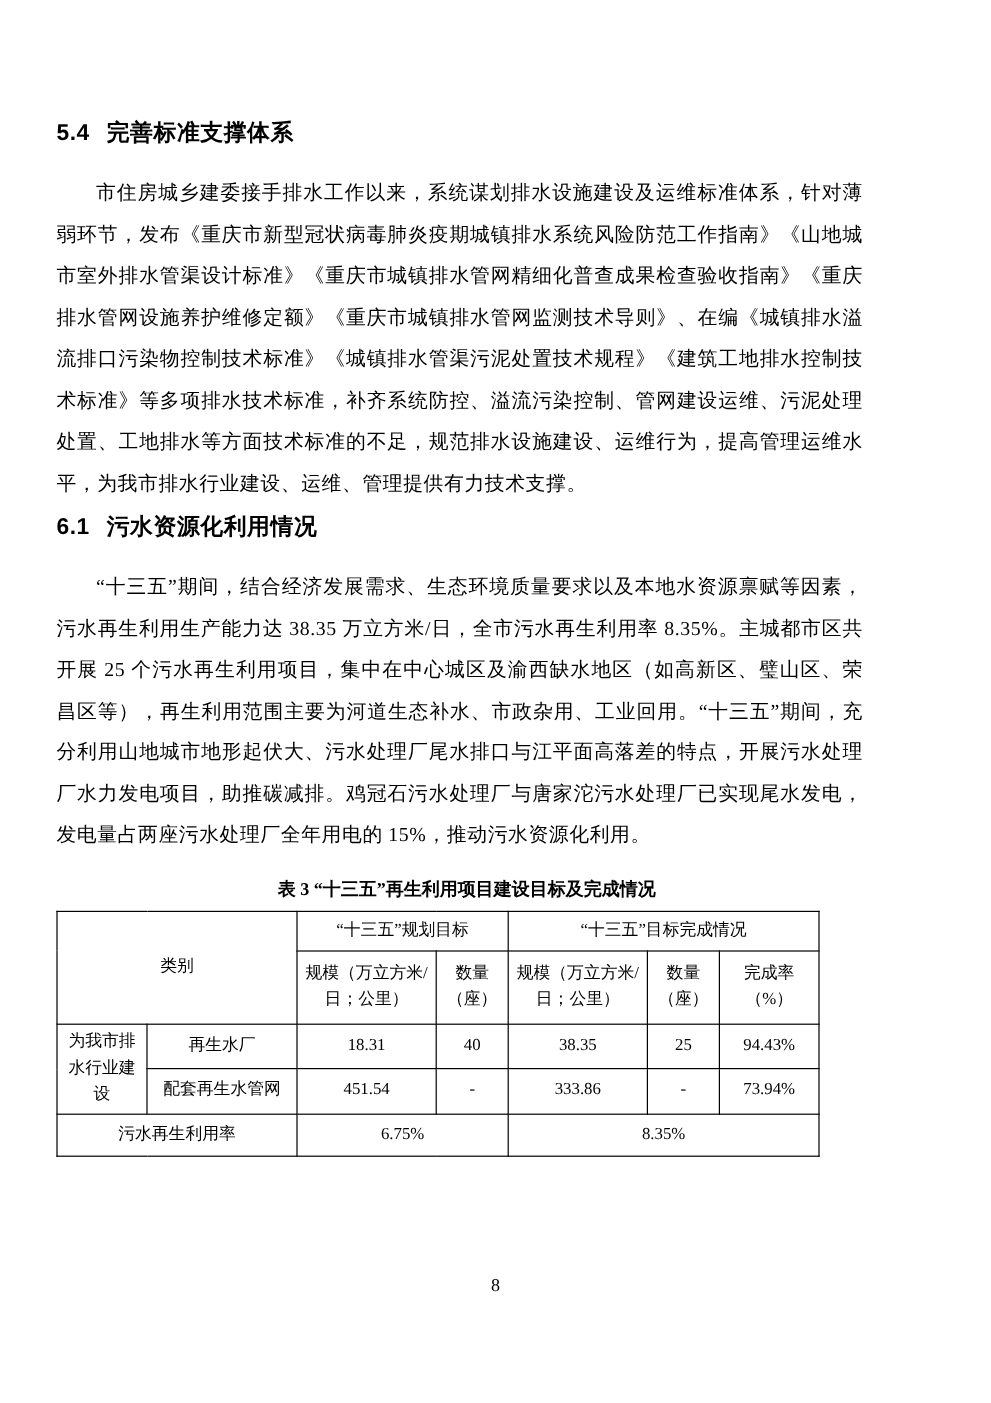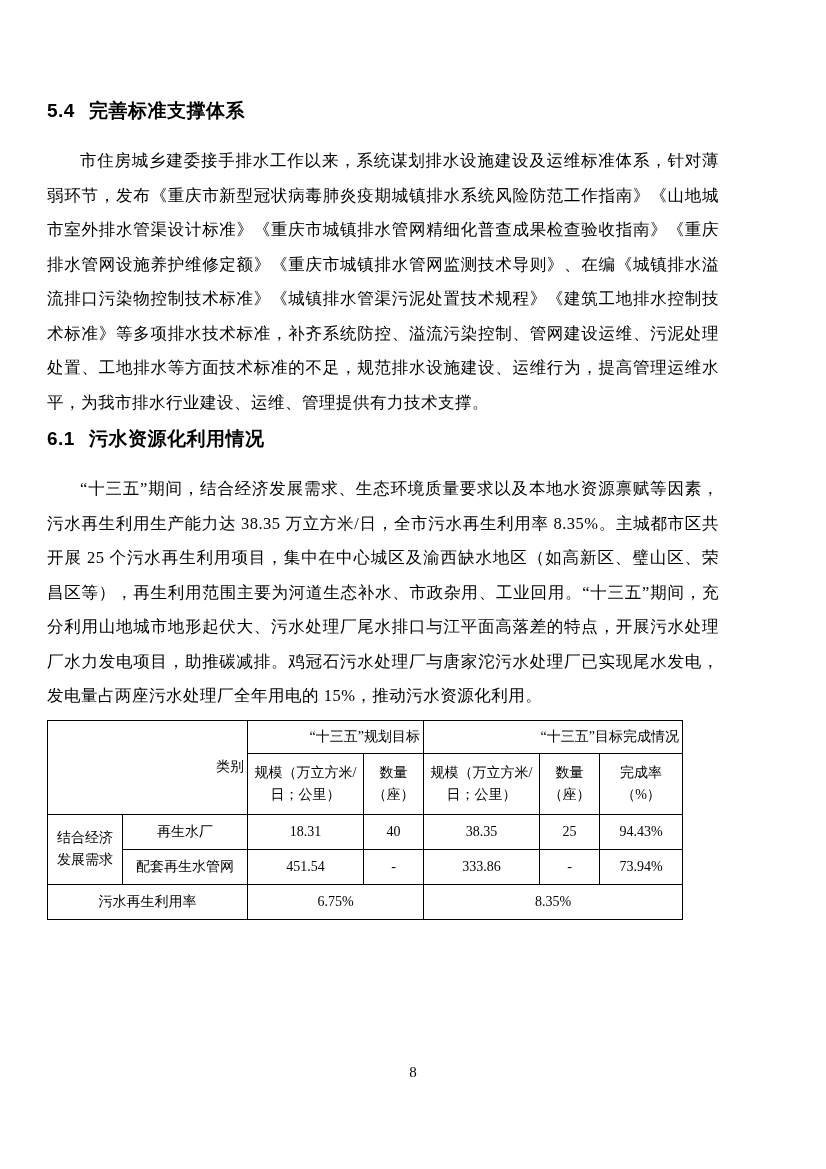--- a/index.html
+++ b/index.html
@@ -62,21 +62,21 @@
   table.data-table th,
   table.data-table td {
     border: 1px solid #000000;
     text-align: center;
     vertical-align: middle;
     font-weight: normal;
     padding: 4px 3px;
     line-height: 22px;
     word-break: break-all;
   }
-  table.data-table tr.hdr-1 th { height: 24px; text-align: right; }
+  table.data-table tr.hdr-1 th { height: 24px; }
   table.data-table tr.hdr-2 th { height: 52px; }
   table.data-table tr.data-row td { height: 26px; }
   .page-footer {
     position: absolute;
     left: 0;
     top: 1064px;
     width: 100%;
     text-align: center;
     font-size: 15px;
   }
@@ -92,20 +92,21 @@
 
   <p class="body-para">市住房城乡建委接手排水工作以来，系统谋划排水设施建设及运维标准体系，针对薄弱环节，发布《重庆市新型冠状病毒肺炎疫期城镇排水系统风险防范工作指南》《山地城市室外排水管渠设计标准》《重庆市城镇排水管网精细化普查成果检查验收指南》《重庆排水管网设施养护维修定额》《重庆市城镇排水管网监测技术导则》、在编《城镇排水溢流排口污染物控制技术标准》《城镇排水管渠污泥处置技术规程》《建筑工地排水控制技术标准》等多项排水技术标准，补齐系统防控、溢流污染控制、管网建设运维、污泥处理处置、工地排水等方面技术标准的不足，规范排水设施建设、运维行为，提高管理运维水平，为我市排水行业建设、运维、管理提供有力技术支撑。</p>
 
 
   <h2 class="heading-l2">
     <span class="heading-num">6.1</span><span>污水资源化利用情况</span>
   </h2>
 
   <p class="body-para">“十三五”期间，结合经济发展需求、生态环境质量要求以及本地水资源禀赋等因素，污水再生利用生产能力达 38.35 万立方米/日，全市污水再生利用率 8.35%。主城都市区共开展 25 个污水再生利用项目，集中在中心城区及渝西缺水地区（如高新区、璧山区、荣昌区等），再生利用范围主要为河道生态补水、市政杂用、工业回用。“十三五”期间，充分利用山地城市地形起伏大、污水处理厂尾水排口与江平面高落差的特点，开展污水处理厂水力发电项目，助推碳减排。鸡冠石污水处理厂与唐家沱污水处理厂已实现尾水发电，发电量占两座污水处理厂全年用电的 15%，推动污水资源化利用。</p>
 
+  <div class="table-caption">表 3 “十三五”再生利用项目建设目标及完成情况</div>
 
   <table class="data-table">
     <colgroup>
       <col style="width:75px">
       <col style="width:125px">
       <col style="width:116px">
       <col style="width:60px">
       <col style="width:116px">
       <col style="width:60px">
       <col style="width:83px">
@@ -117,21 +118,21 @@
         <th colspan="3">“十三五”目标完成情况</th>
       </tr>
       <tr class="hdr-2">
         <th>规模（万立方米/日；公里）</th>
         <th>数量（座）</th>
         <th>规模（万立方米/日；公里）</th>
         <th>数量（座）</th>
         <th>完成率（%）</th>
       </tr>
       <tr class="data-row">
-        <td rowspan="2">结合经济发展需求</td>
+        <td rowspan="2">为我市排水行业建设</td>
         <td>再生水厂</td>
         <td>18.31</td>
         <td>40</td>
         <td>38.35</td>
         <td>25</td>
         <td>94.43%</td>
       </tr>
       <tr class="data-row">
         <td>配套再生水管网</td>
         <td>451.54</td>

